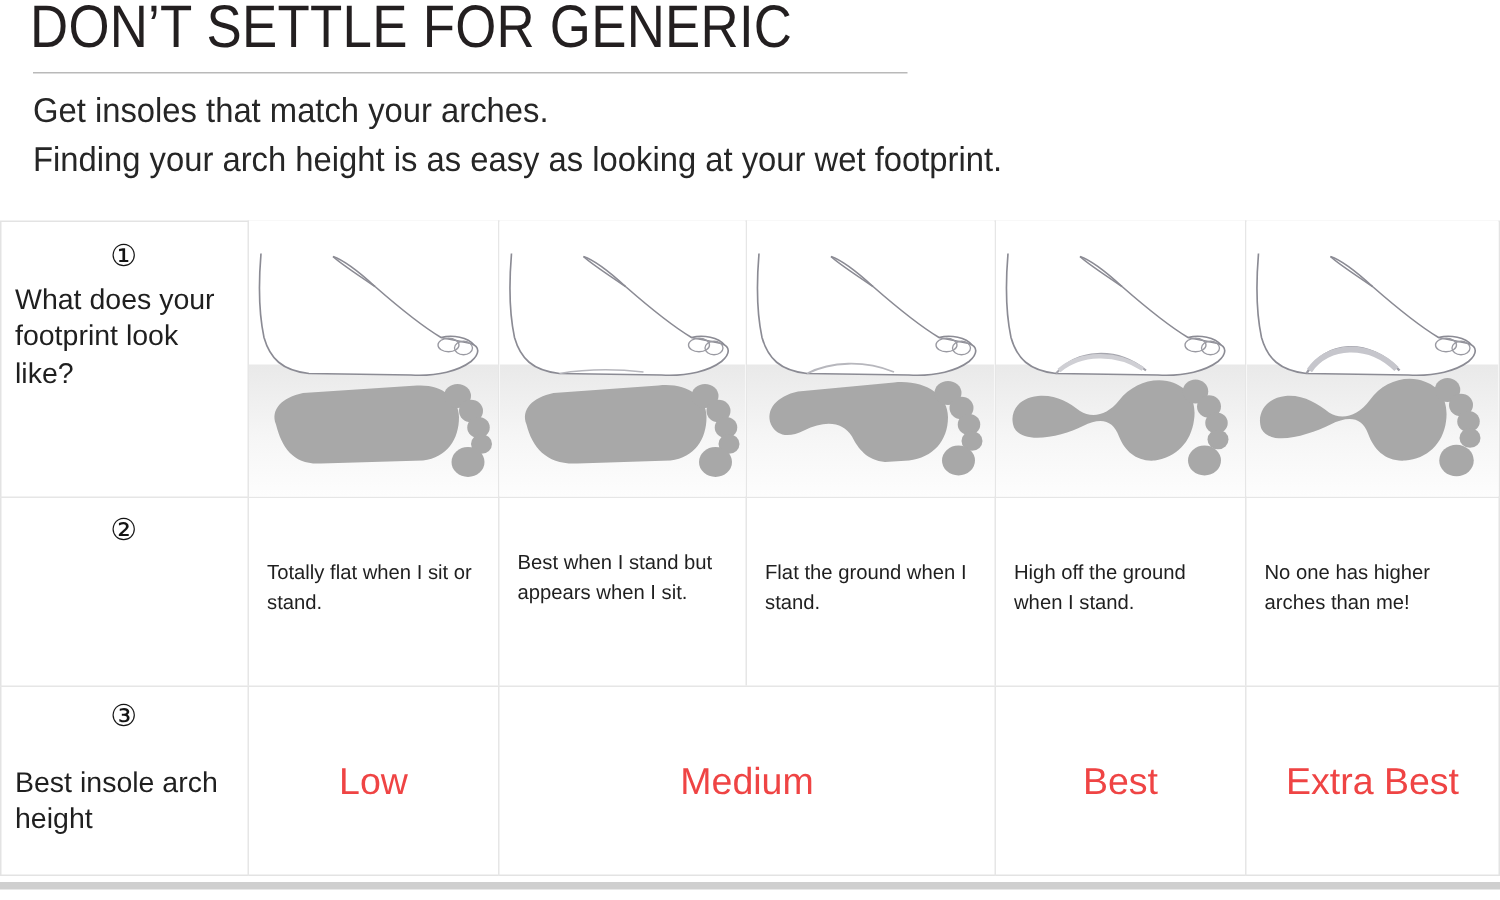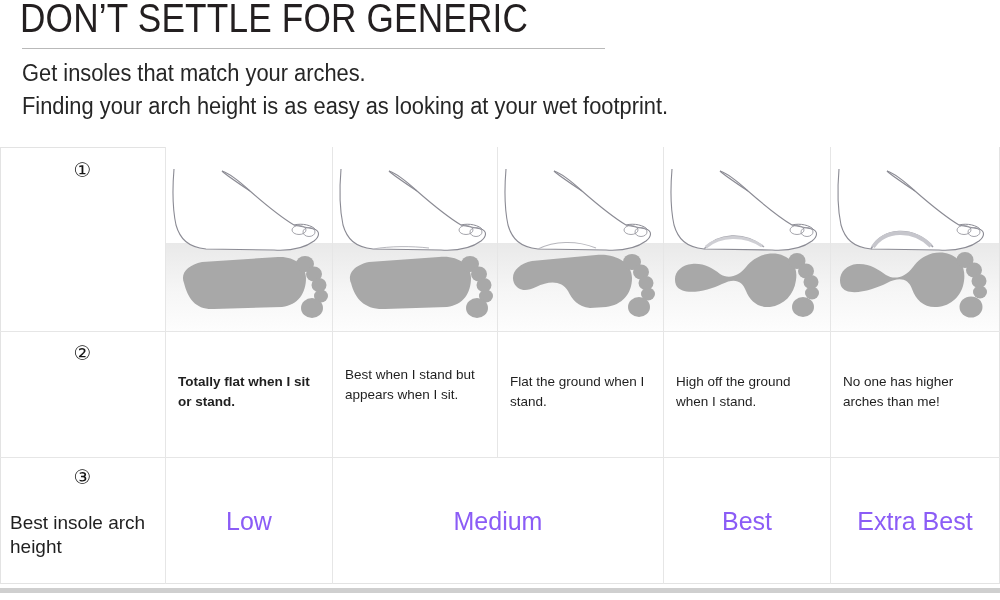--- a/index.html
+++ b/index.html
@@ -59,21 +59,21 @@
   .pic svg { display:block; }
 
   
   .desc {
     position:absolute; font-size:13.5px; line-height:1.45; color:#1f1f1f;
     padding:0 12px;
   }
 
   
   .arch {
-    position:absolute; text-align:center; font-size:25px; color:#8b5cf6;
+    position:absolute; text-align:center; font-size:25px; color:#ef4444;
     white-space:nowrap;
   }
 </style>
 </head>
 <body>
 
 <div id="page">
 
   <div class="hdr">
     <div class="hdr-title">DON’T SETTLE FOR GENERIC</div>
@@ -94,20 +94,21 @@
     <div class="vline" style="left:663px; top:0; height:310px;"></div>
     <div class="vline" style="left:830px; top:0; height:310px;"></div>
 
     <div class="vline" style="left:165px; top:310px; height:127px;"></div>
     <div class="vline" style="left:332px; top:310px; height:127px;"></div>
     <div class="vline" style="left:663px; top:310px; height:127px;"></div>
     <div class="vline" style="left:830px; top:310px; height:127px;"></div>
 
     <div class="labelcell" style="top:13px;">
       <span class="num">①</span>
+      <span class="lbl-text">What does your footprint look like?</span>
     </div>
 
     <div class="pic" style="left:166px; width:166px;">
       <svg width="166" height="184" viewBox="0 0 166 184">
         <defs>
           <linearGradient id="gA" x1="0" y1="0" x2="0" y2="1">
             <stop offset="0%" stop-color="#e9e9e9"></stop>
               <stop offset="55%" stop-color="#f6f6f6"></stop>
               <stop offset="100%" stop-color="#fdfdfd"></stop>
           </linearGradient>
@@ -259,21 +260,21 @@
           <ellipse cx="149" cy="145" rx="7" ry="6.5"></ellipse>
           <ellipse cx="140" cy="160" rx="11.5" ry="10.5"></ellipse>
         </g>
       </svg>
     </div>
 
     <div class="labelcell" style="top:196px;">
       <span class="num">②</span>
     </div>
 
-    <div class="desc" style="left:166px; top:225px; width:166px;font-weight:bold;">Totally flat when I sit or stand.</div>
+    <div class="desc" style="left:166px; top:225px; width:166px;">Totally flat when I sit or stand.</div>
     <div class="desc" style="left:333px; top:218px; width:164px;">Best when I stand but appears when I sit.</div>
     <div class="desc" style="left:498px; top:225px; width:165px;">Flat the ground when I stand.</div>
     <div class="desc" style="left:664px; top:225px; width:166px;">High off the ground when I stand.</div>
     <div class="desc" style="left:831px; top:225px; width:168px;">No one has higher arches than me!</div>
 
     <div class="labelcell" style="top:320px;">
       <span class="num">③</span>
       <span class="lbl-text" style="margin-top:24px;">Best insole arch height</span>
     </div>
 

